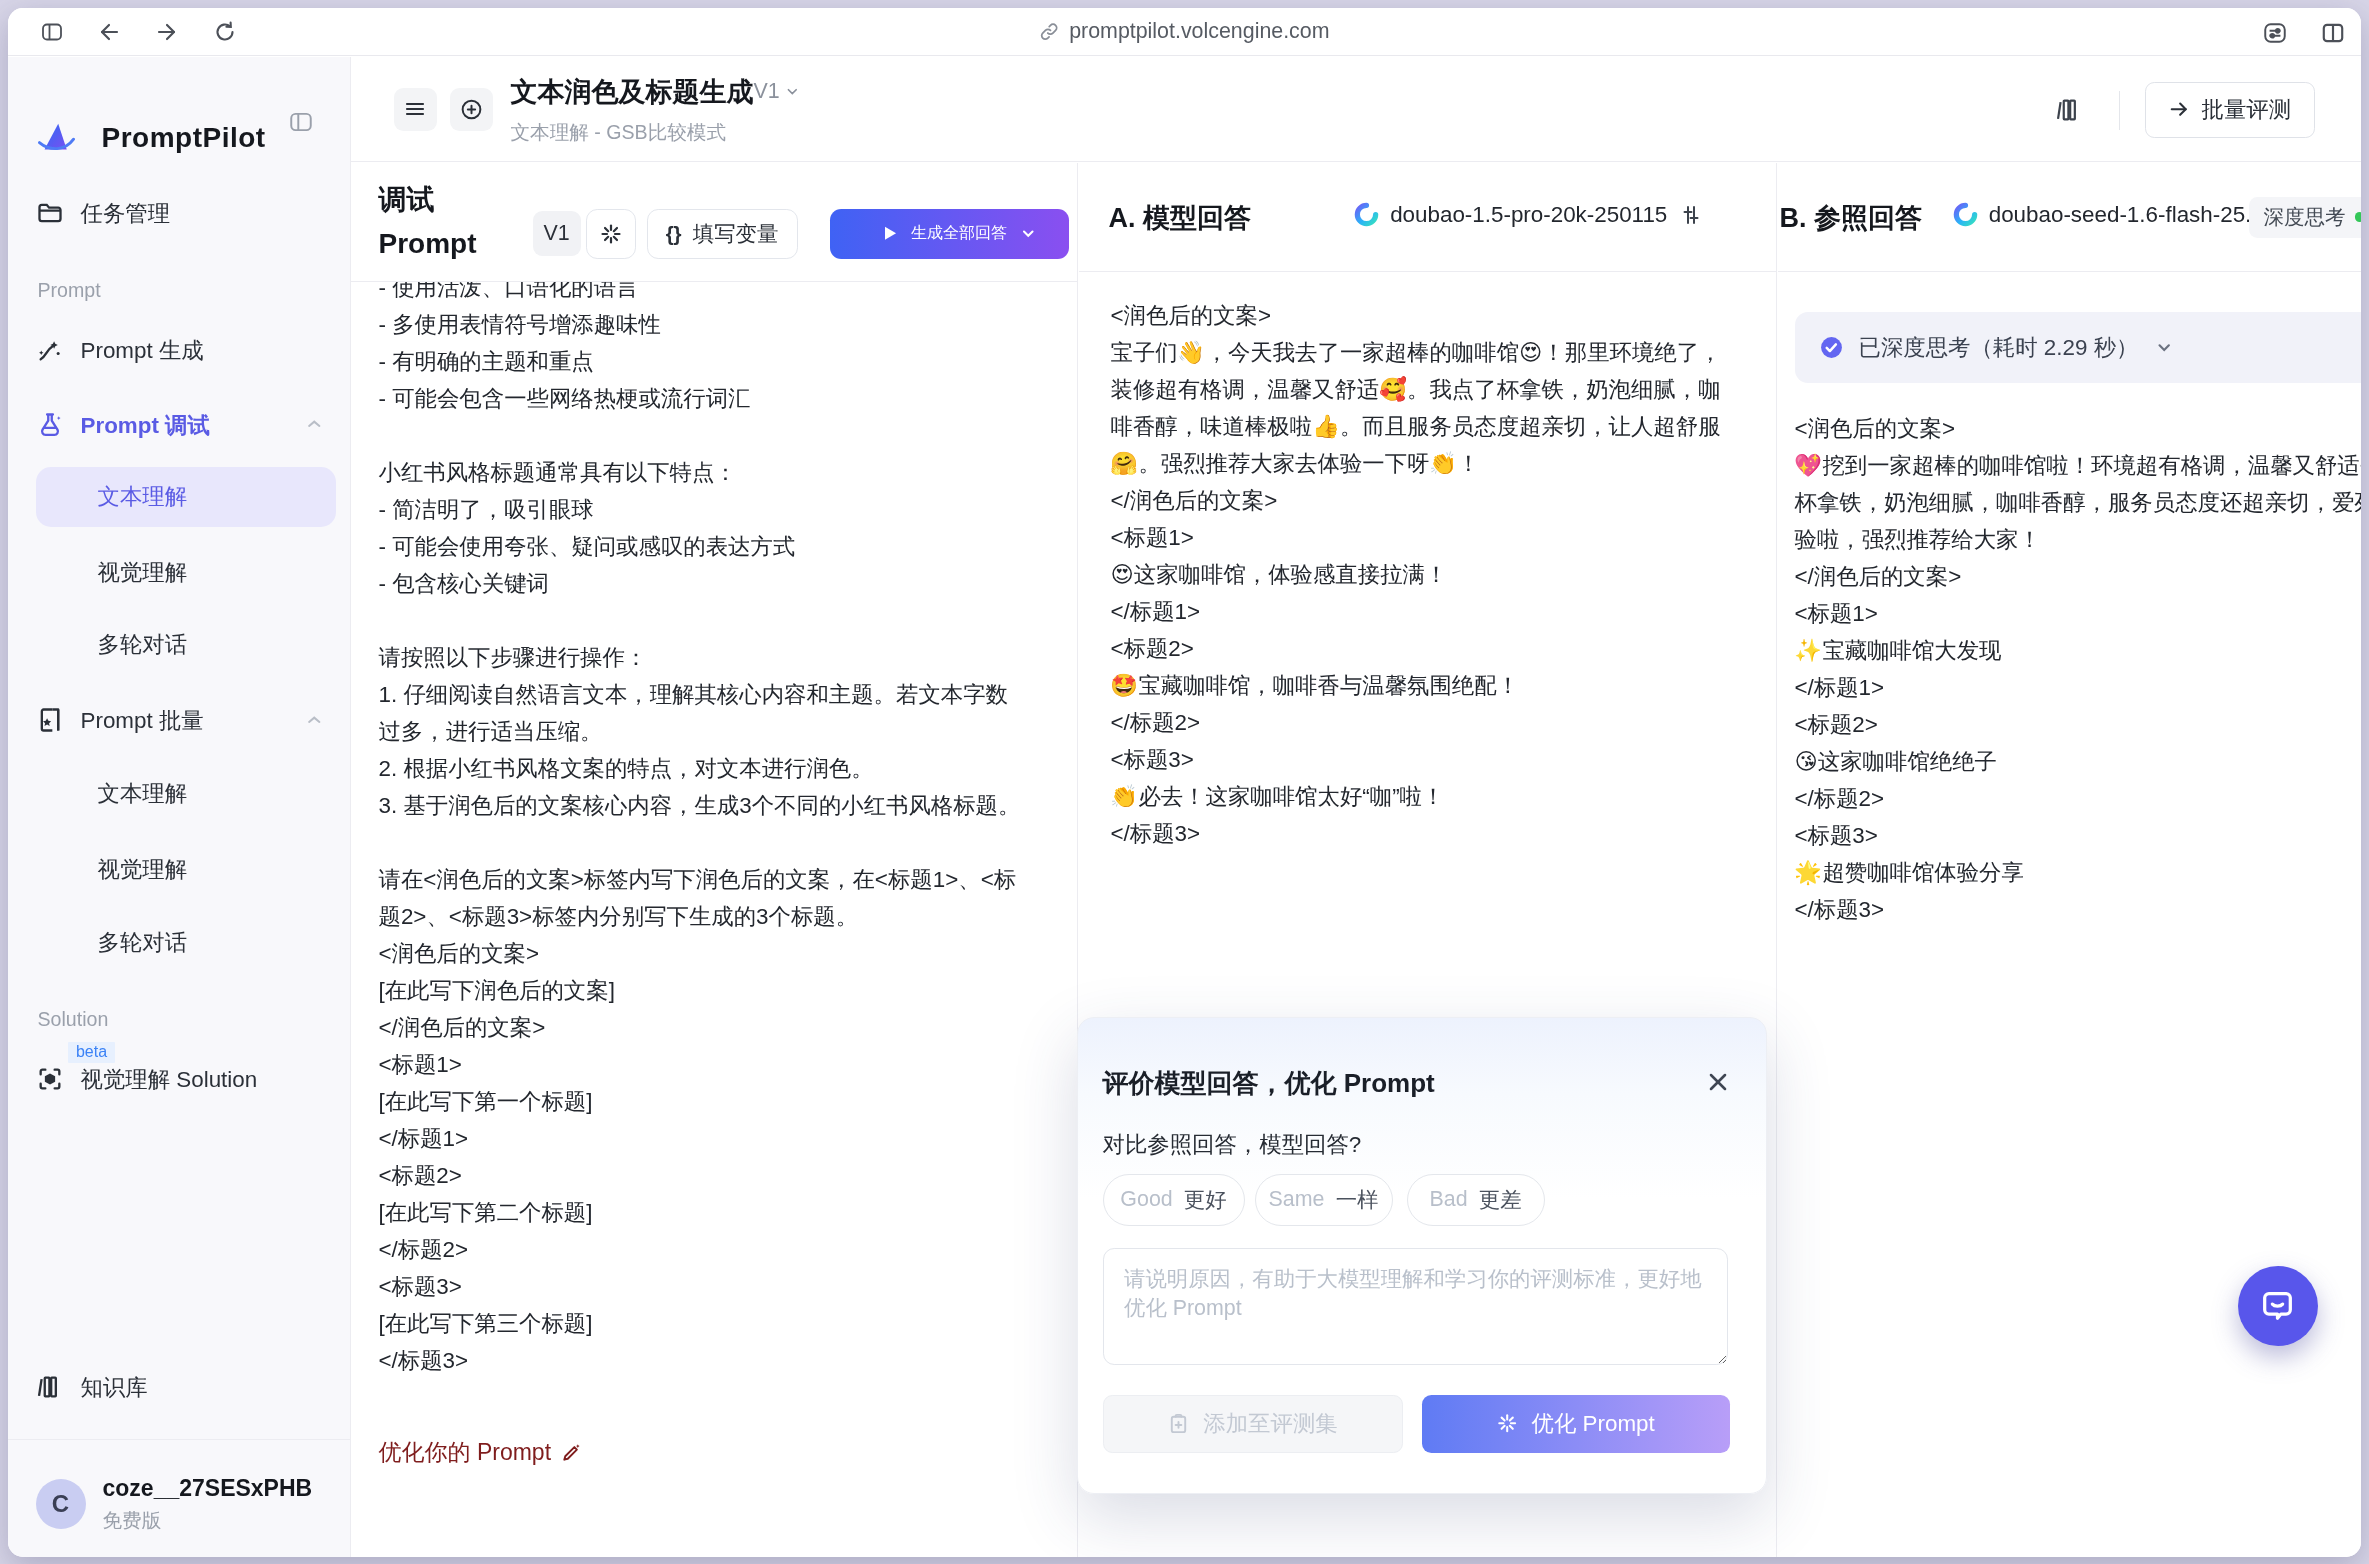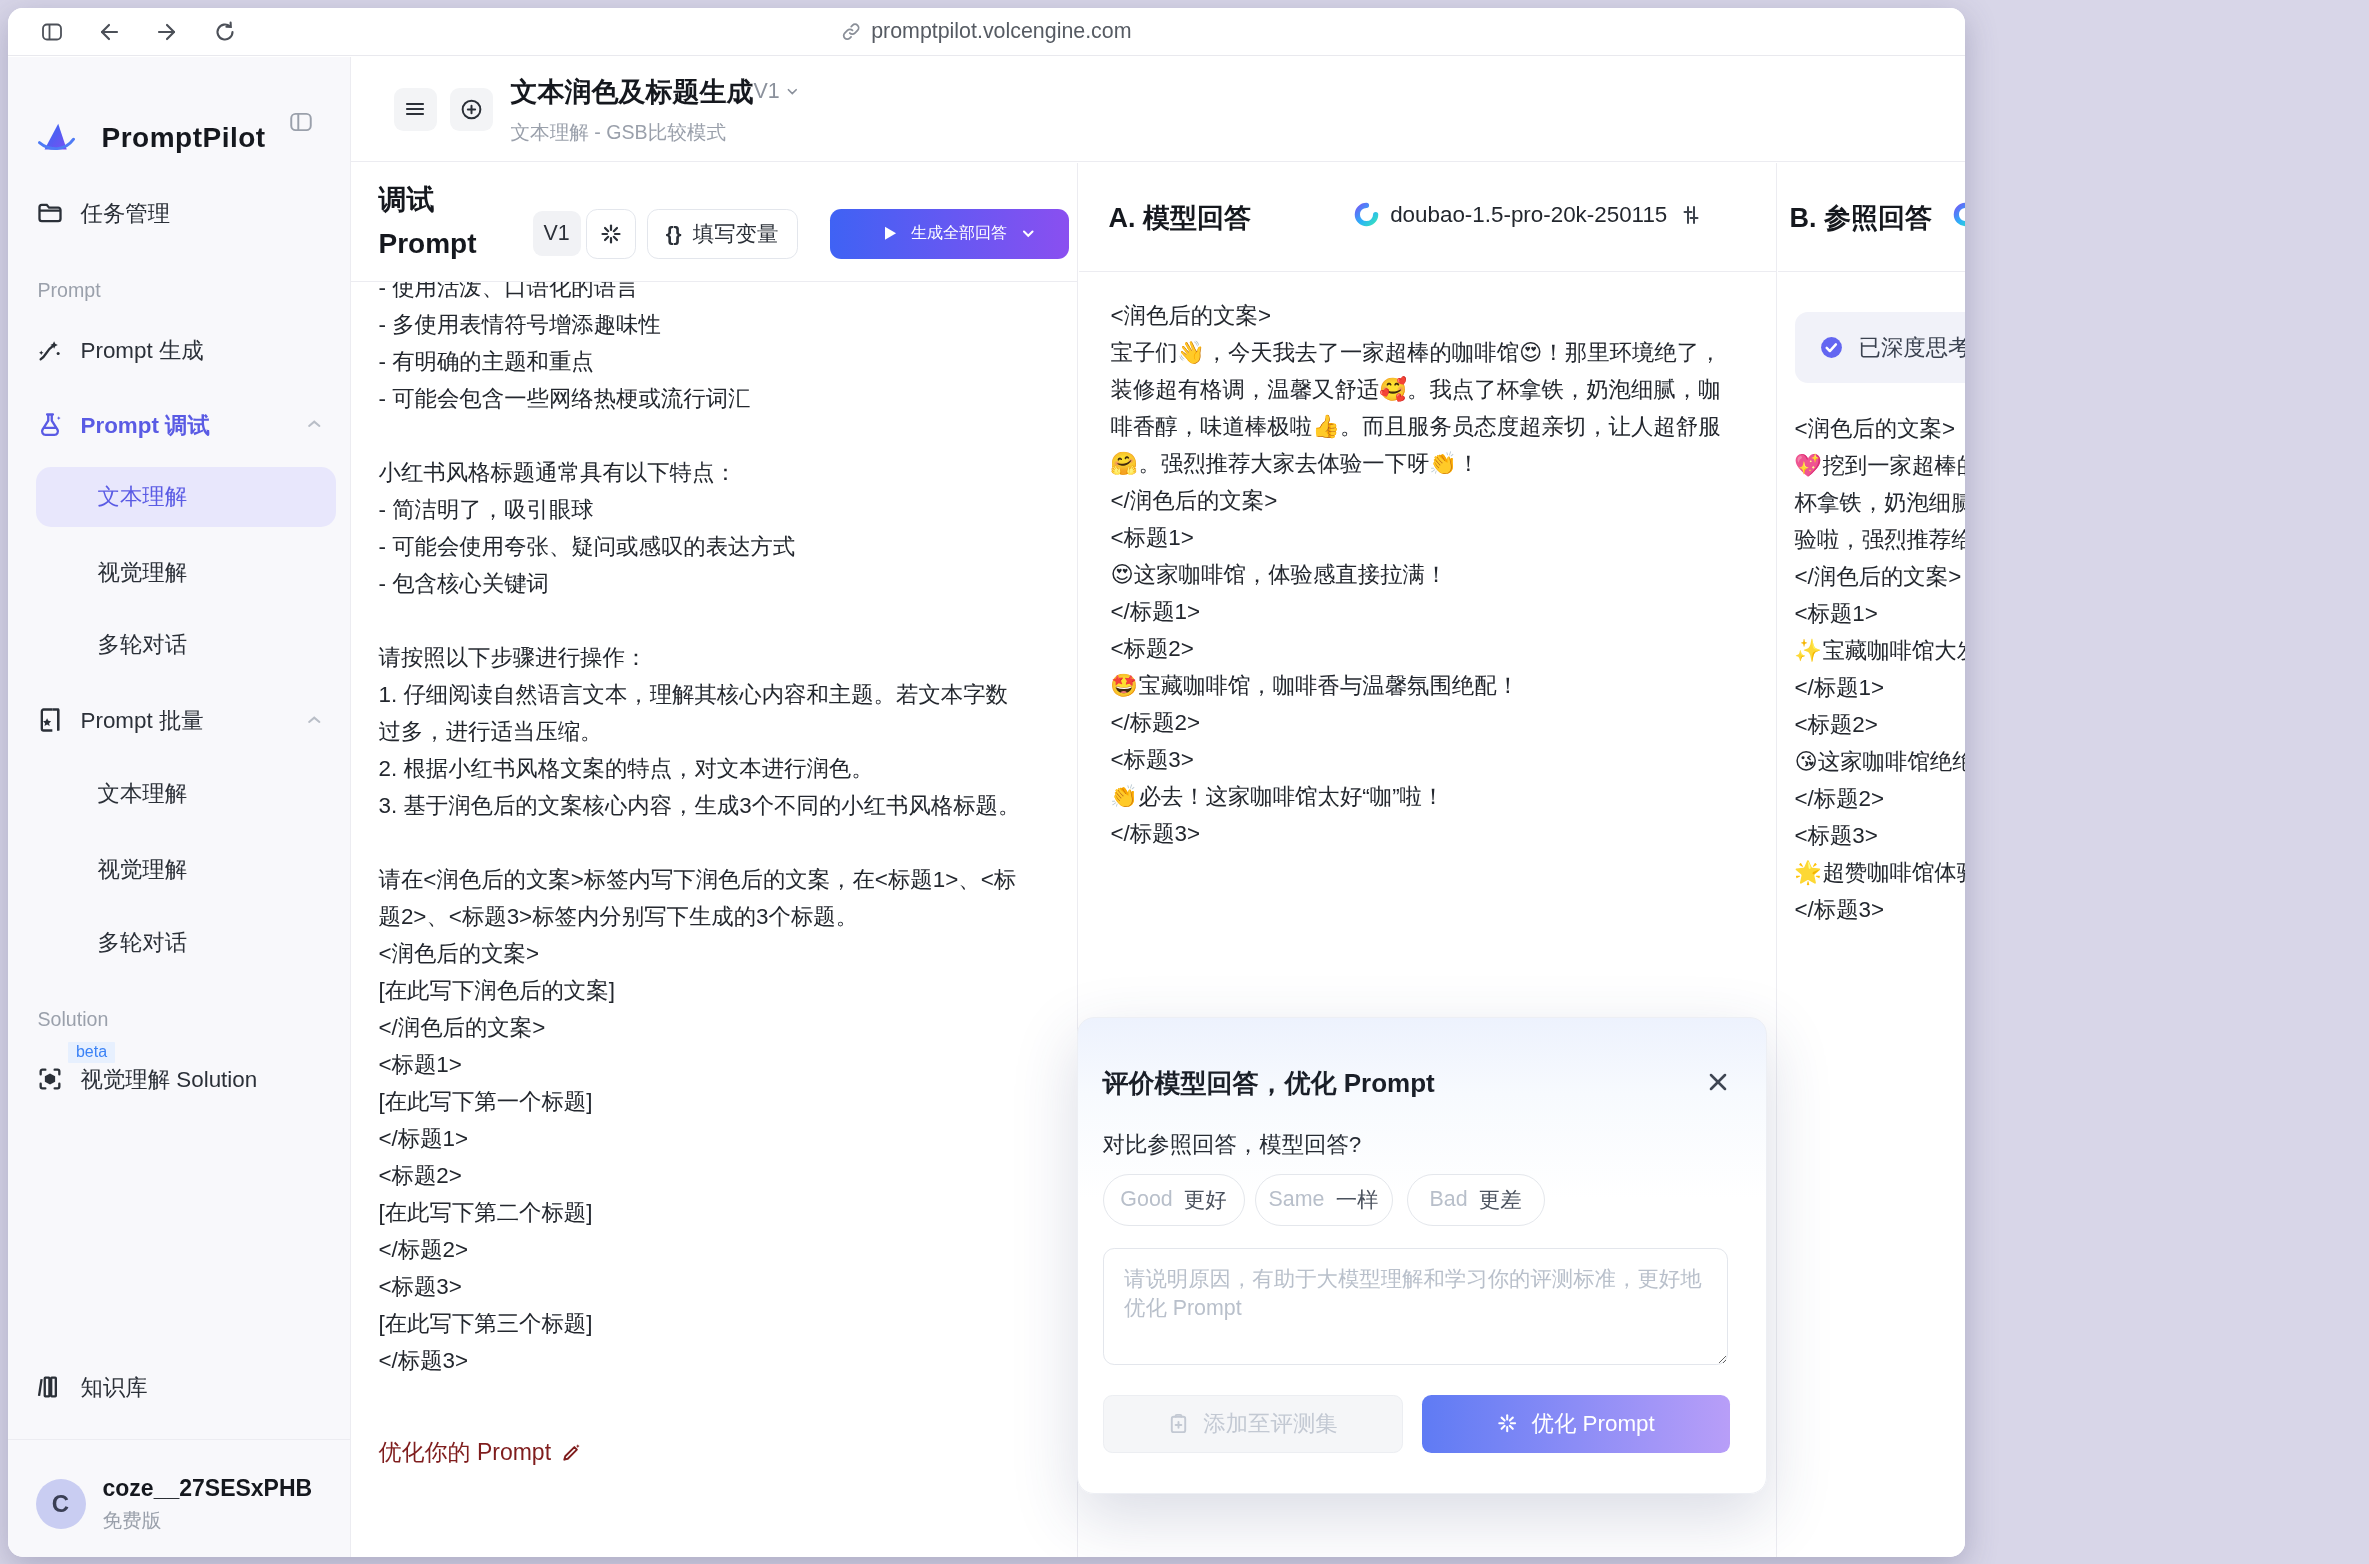--- a/index.html
+++ b/index.html
@@ -1,21 +1,21 @@
 <!DOCTYPE html>
 <html style="font-size:15px"><head>
 <meta charset="utf-8">
 <style>
   * { margin:0; padding:0; box-sizing:border-box; }
   html,body { width:2370px; height:1564px; }
   body { background:#d8d6e8; overflow:hidden; position:relative;
          font-family:"Liberation Sans","DejaVu Sans",sans-serif; color:#23272e; }
   svg { display:block; }
 
-  .window { position:absolute; left:7.5px; top:7.5px; width:1957px; height:1549px;
+  .window { position:absolute; left:7.5px; top:7.5px; width:2353px; height:1549px;
             background:#fff; border-radius:15px; overflow:hidden;
             box-shadow:0 9.3px 32px rgba(70,70,110,.30); }
 
   
   .chrome { position:absolute; top:0; left:0; right:0; height:48px; background:#fff;
             border-bottom:0.9px solid #e9e9ee; }
   .chrome .cicon { position:absolute; top:12px; width:24px; height:24px; color:#4c5058; cursor:pointer; }
   .c-panel{left:32px} .c-back{left:89px} .c-fwd{left:147px; color:#c3c7cd} .c-reload{left:205px}
   .c-settings{left:2254px; top:11.2px;} .c-split{left:2312px; top:11.2px;}
   .url-box { position:absolute; left:50%; top:0; height:48px; transform:translateX(-50%);
@@ -488,21 +488,21 @@
 &lt;标题2&gt;
 🤩宝藏咖啡馆，咖啡香与温馨氛围绝配！
 &lt;/标题2&gt;
 &lt;标题3&gt;
 👏必去！这家咖啡馆太好“咖”啦！
 &lt;/标题3&gt;</div>
         </div>
 
         <div class="col-b">
           <div class="colhead">
-            <div class="col-title" style="left:12px">B. 参照回答</div>
+            <div class="col-title" style="left:2px">B. 参照回答</div>
             <div class="model-chip chip-b">
               <svg viewBox="0 0 24 24" width="25" height="25">
                   <defs>
                     <linearGradient id="db2" x1="0" y1="0" x2="1" y2="1">
                       <stop offset="0" stop-color="#6d5ef7"></stop>
                       <stop offset=".55" stop-color="#2bb3f7"></stop>
                       <stop offset="1" stop-color="#35e0c0"></stop>
                     </linearGradient>
                   </defs>
                   <path d="M12 3.2a8.8 8.8 0 1 0 8.8 8.8" fill="none" stroke="url(#db2)" stroke-width="5" stroke-linecap="round"></path>

